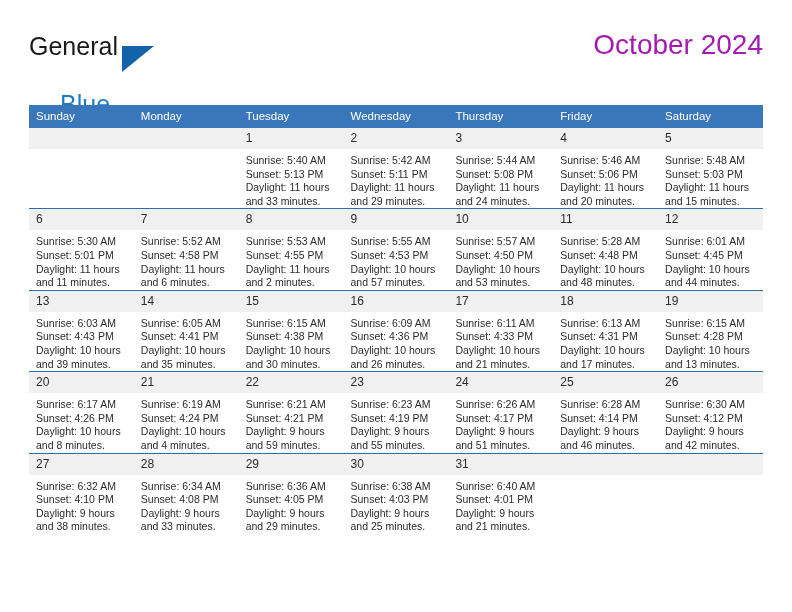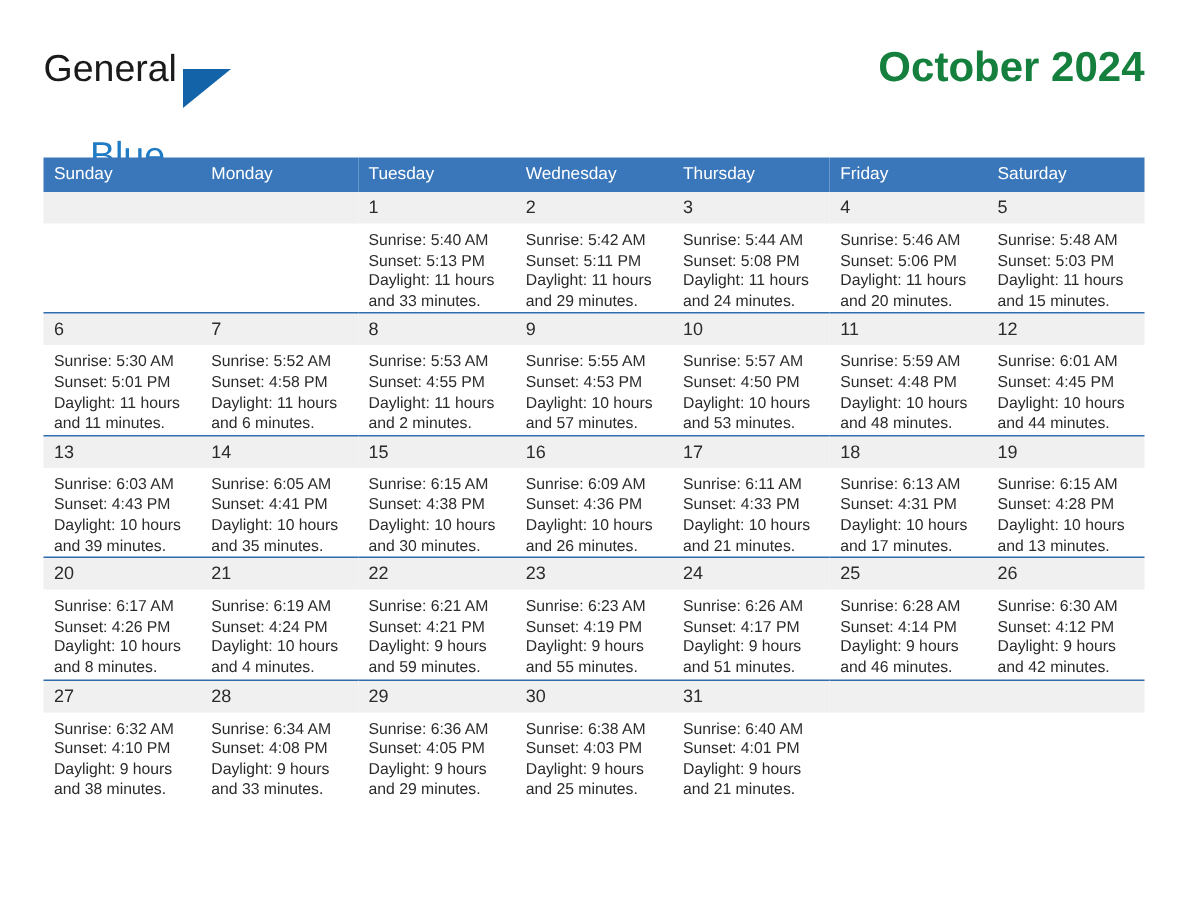--- a/index.html
+++ b/index.html
@@ -65,22 +65,22 @@
   }
 
   .titles {
     position: absolute;
     right: 0;
     top: 0;
     text-align: right;
   }
   .cal-title {
     font-size: 28px;
-    font-weight: bold;
-    color: #15803d;
+    font-weight: normal;
+    color: #a21caf;
     line-height: 34px;
     white-space: nowrap;
   }
   .cal-subtitle {
     font-size: 15px;
     color: #2b2b2b;
     line-height: 22px;
     margin-top: 3px;
     white-space: nowrap;
   }
@@ -261,21 +261,21 @@
             <div class="details">
               <div>Sunrise: 5:57 AM</div>
               <div>Sunset: 4:50 PM</div>
               <div>Daylight: 10 hours</div>
               <div>and 53 minutes.</div>
             </div>
           </td>
           <td>
             <div class="daynum">11</div>
             <div class="details">
-              <div>Sunrise: 5:59 AM</div>
+              <div>Sunrise: 5:28 AM</div>
               <div>Sunset: 4:48 PM</div>
               <div>Daylight: 10 hours</div>
               <div>and 48 minutes.</div>
             </div>
           </td>
           <td>
             <div class="daynum">12</div>
             <div class="details">
               <div>Sunrise: 6:01 AM</div>
               <div>Sunset: 4:45 PM</div>

